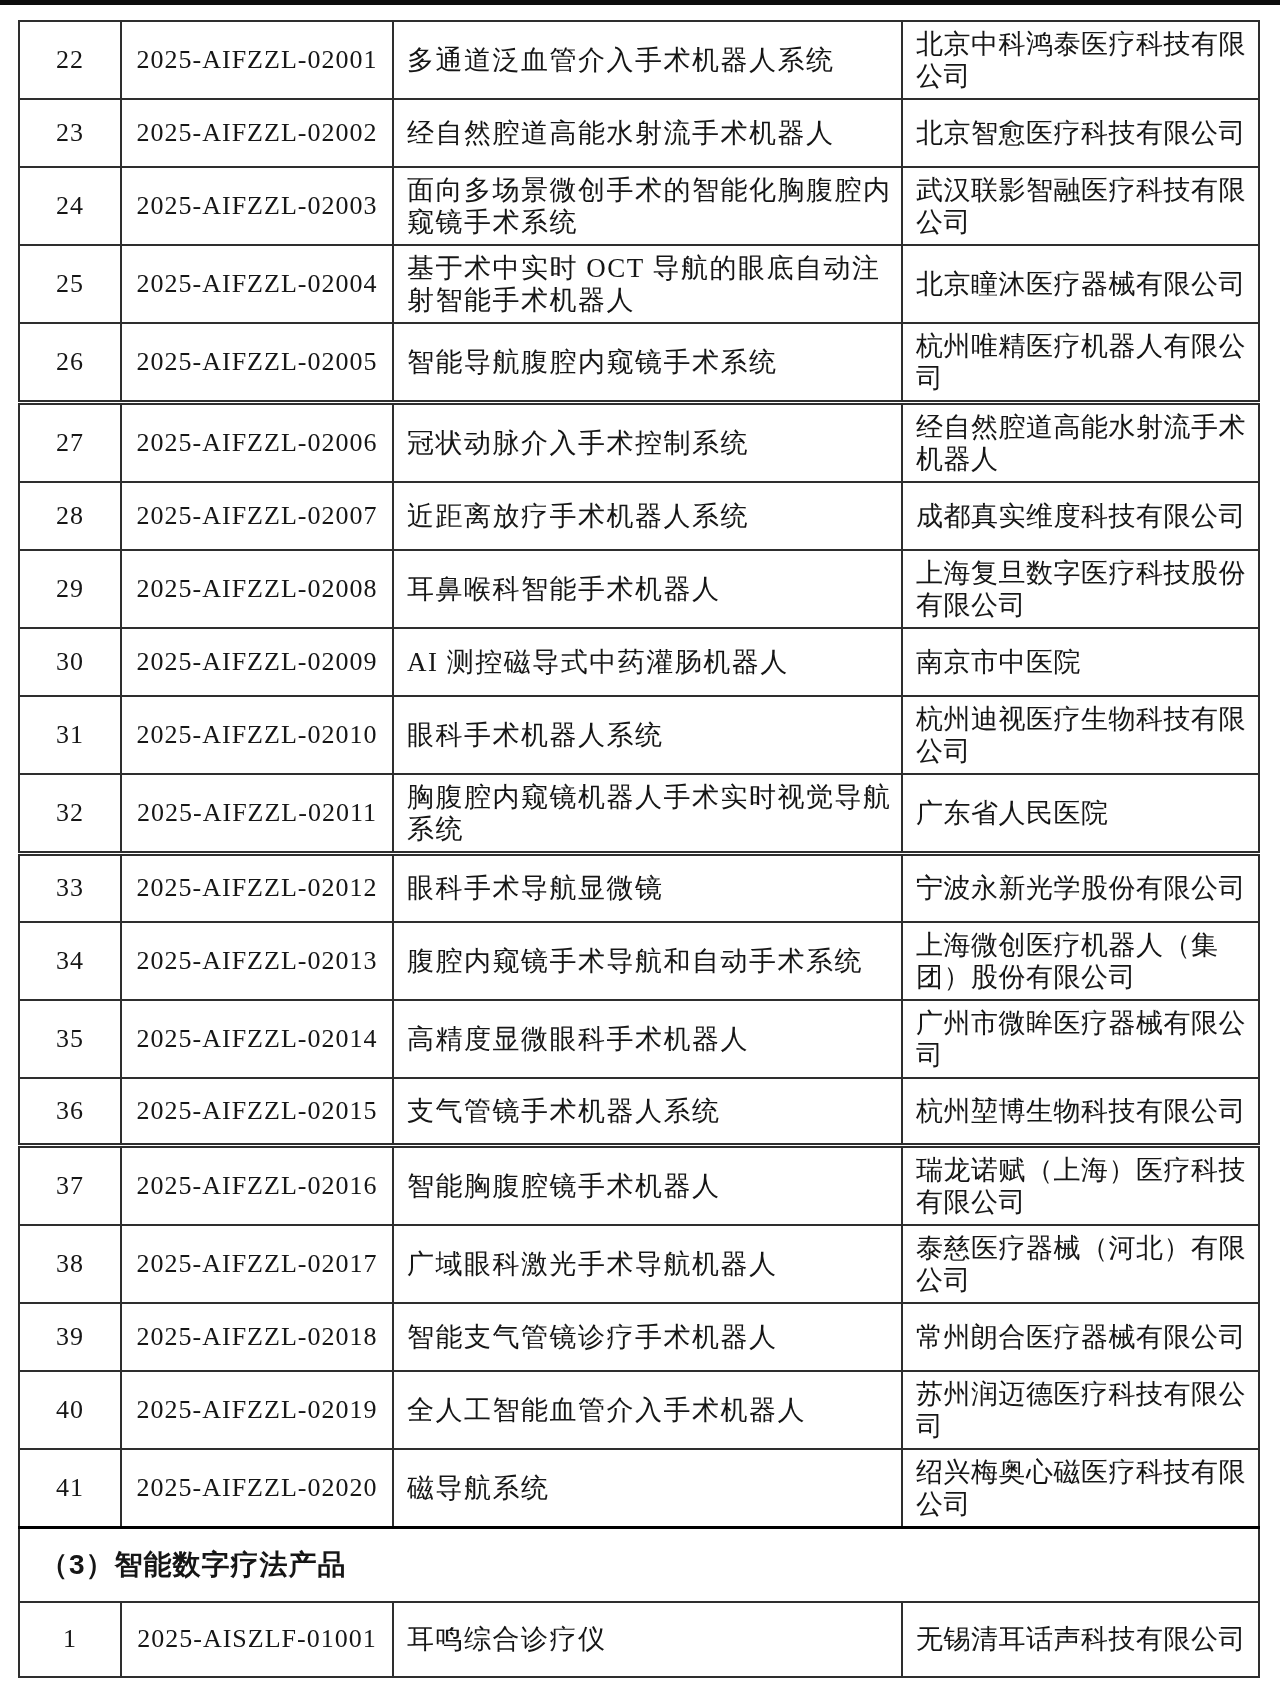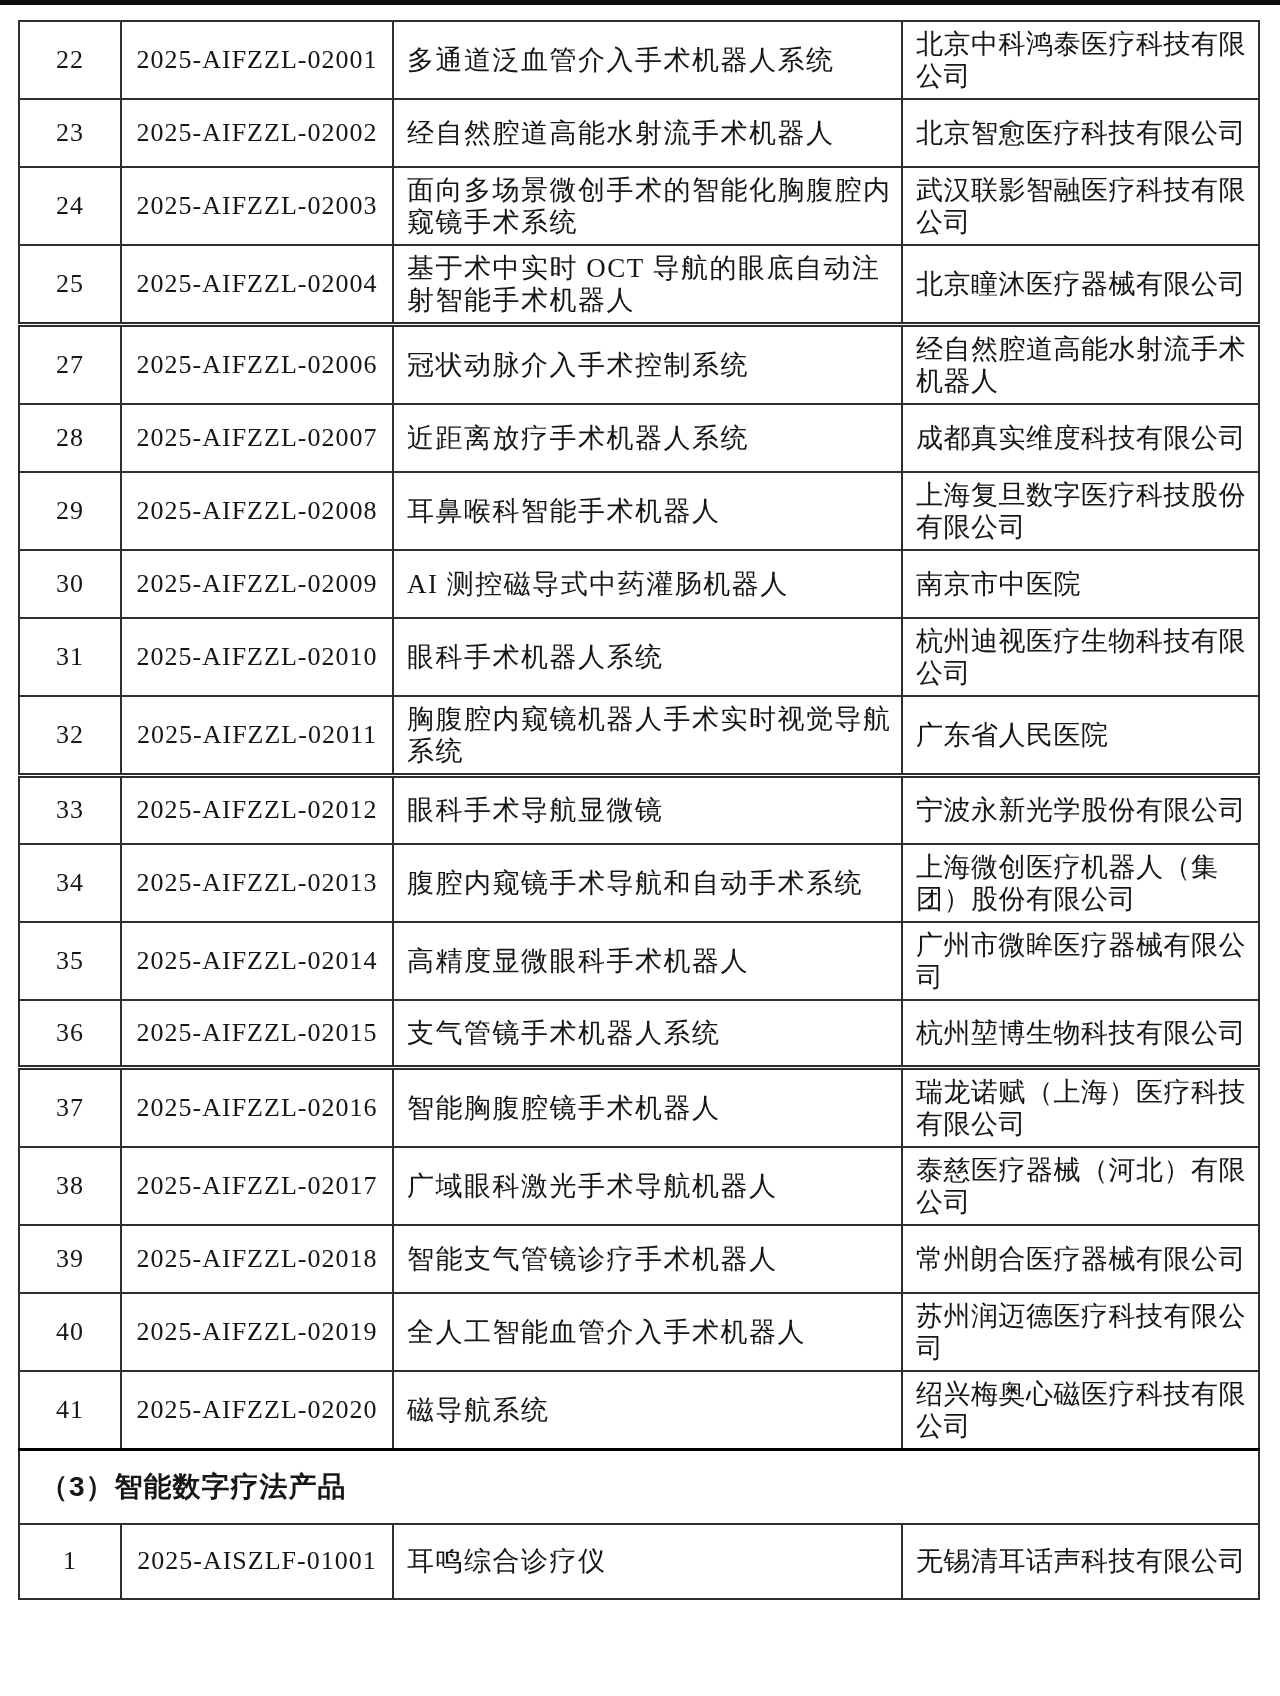--- a/index.html
+++ b/index.html
@@ -98,20 +98,26 @@
           <td class="code">2025-AIFZZL-02003</td>
           <td class="product">面向多场景微创手术的智能化胸腹腔内窥镜手术系统</td>
           <td class="company">武汉联影智融医疗科技有限公司</td>
         </tr>
         <tr class="data-row">
           <td class="no">25</td>
           <td class="code">2025-AIFZZL-02004</td>
           <td class="product">基于术中实时 OCT 导航的眼底自动注射智能手术机器人</td>
           <td class="company">北京瞳沐医疗器械有限公司</td>
         </tr>
+        <tr class="data-row">
+          <td class="no">26</td>
+          <td class="code">2025-AIFZZL-02005</td>
+          <td class="product">智能导航腹腔内窥镜手术系统</td>
+          <td class="company">杭州唯精医疗机器人有限公司</td>
+        </tr>
         <tr class="data-row dbl">
           <td class="no">27</td>
           <td class="code">2025-AIFZZL-02006</td>
           <td class="product">冠状动脉介入手术控制系统</td>
           <td class="company">经自然腔道高能水射流手术机器人</td>
         </tr>
         <tr class="data-row">
           <td class="no">28</td>
           <td class="code">2025-AIFZZL-02007</td>
           <td class="product">近距离放疗手术机器人系统</td>

